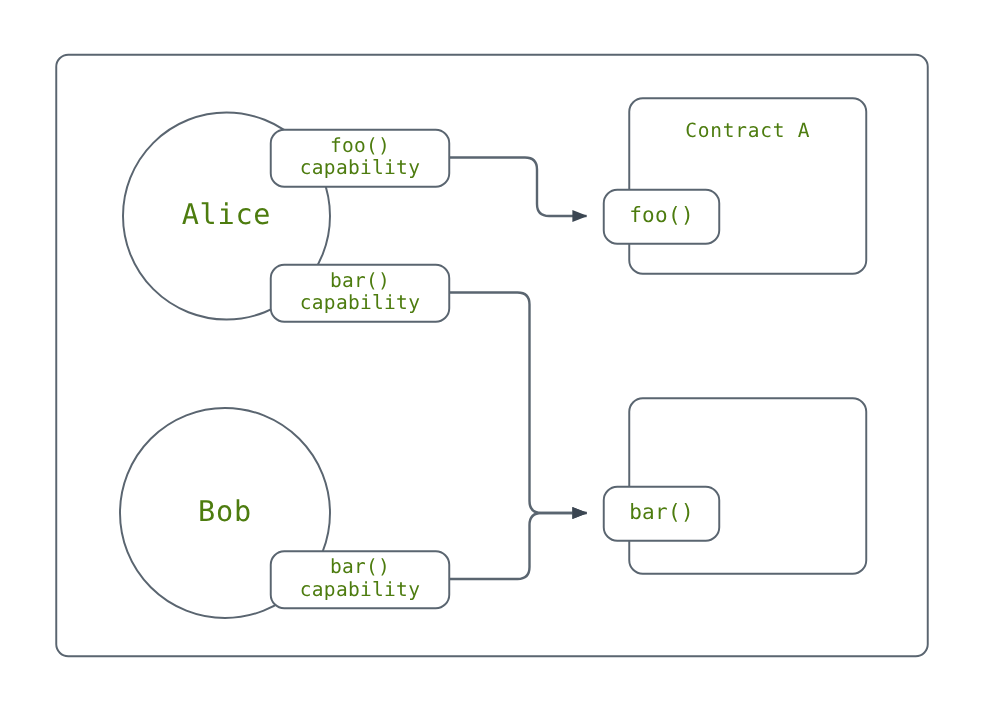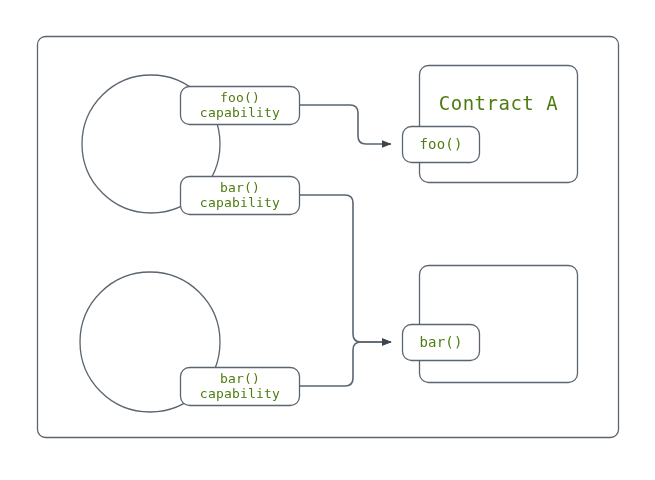--- a/index.html
+++ b/index.html
@@ -31,23 +31,22 @@
     color: #4d7c0f;
     line-height: 1.12;
     white-space: pre-line;
     pointer-events: none;
   }
   .lbl-actor {
     font-size: 19px;
     letter-spacing: 0.5px;
   }
   .lbl-contract {
-    font-size: 19px;
+    font-size: 13px;
     letter-spacing: 0.5px;
-    margin-top: 16px;
   }
   .lbl-cap {
     font-size: 13px;
     letter-spacing: 0.2px;
   }
   .lbl-method {
     font-size: 14px;
     letter-spacing: 0.2px;
   }
 </style>
@@ -79,21 +78,23 @@
     <rect x="419.5" y="265.5" width="158" height="117" rx="9" ry="9" fill="#ffffff" stroke="#5a6570" stroke-width="1.3"></rect>
 
     <rect x="180.5" y="86.5" width="119" height="38" rx="9" ry="9" fill="#ffffff" stroke="#5a6570" stroke-width="1.3"></rect>
     <rect x="180.5" y="176.5" width="119" height="38" rx="9" ry="9" fill="#ffffff" stroke="#5a6570" stroke-width="1.3"></rect>
     <rect x="180.5" y="367.5" width="119" height="38" rx="9" ry="9" fill="#ffffff" stroke="#5a6570" stroke-width="1.3"></rect>
 
     <rect x="402.5" y="126.5" width="77" height="36" rx="9" ry="9" fill="#ffffff" stroke="#5a6570" stroke-width="1.3"></rect>
     <rect x="402.5" y="324.5" width="77" height="36" rx="9" ry="9" fill="#ffffff" stroke="#5a6570" stroke-width="1.3"></rect>
   </svg>
 
+  <div class="node-label lbl-actor" style="left:82px; top:130px; width:138px; height:28px;">Alice</div>
 
+  <div class="node-label lbl-actor" style="left:80px; top:328px; width:140px; height:28px;">Bob</div>
 
   <div class="node-label lbl-cap" style="left:181px; top:88px; width:118px; height:35px;">foo()
 capability</div>
 
   <div class="node-label lbl-cap" style="left:181px; top:178px; width:118px; height:35px;">bar()
 capability</div>
 
   <div class="node-label lbl-cap" style="left:181px; top:369px; width:118px; height:35px;">bar()
 capability</div>
 

